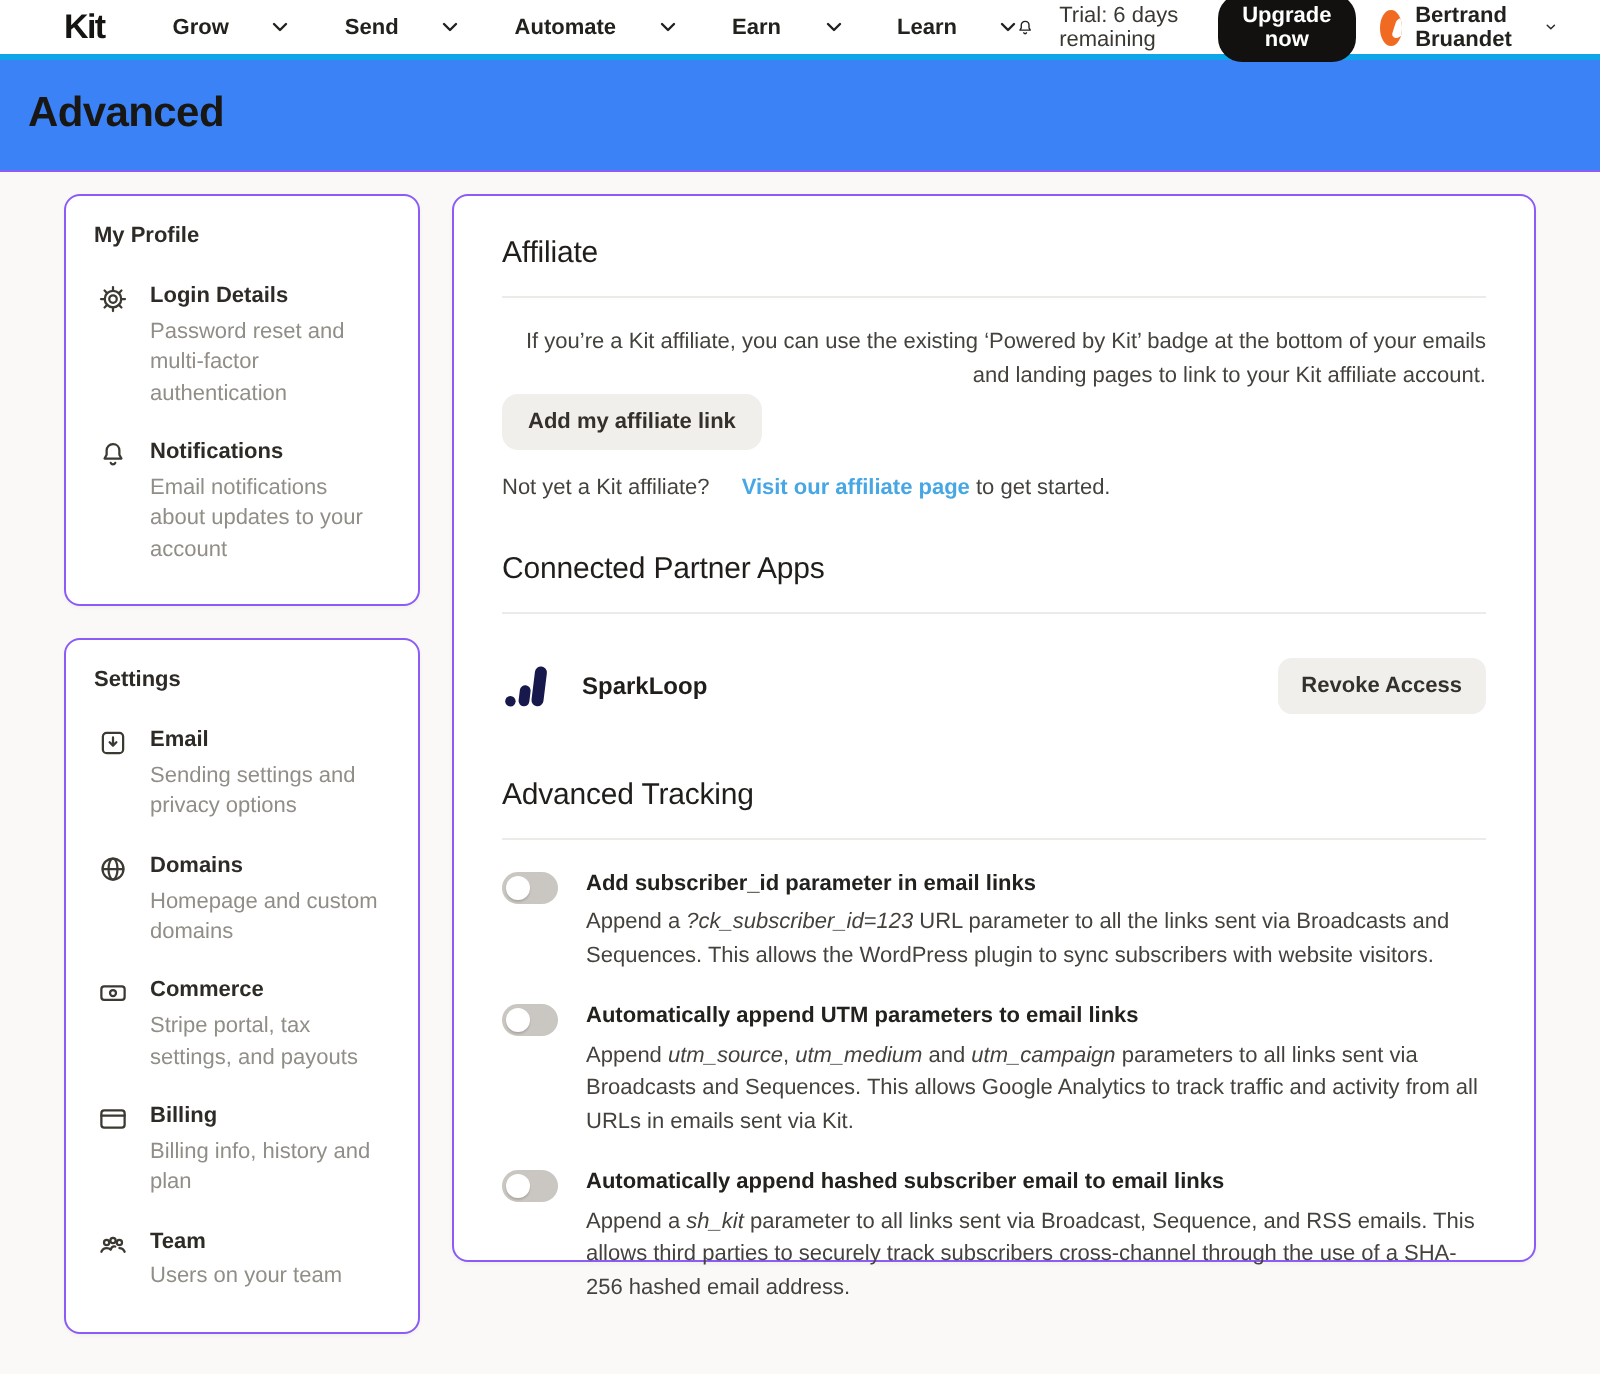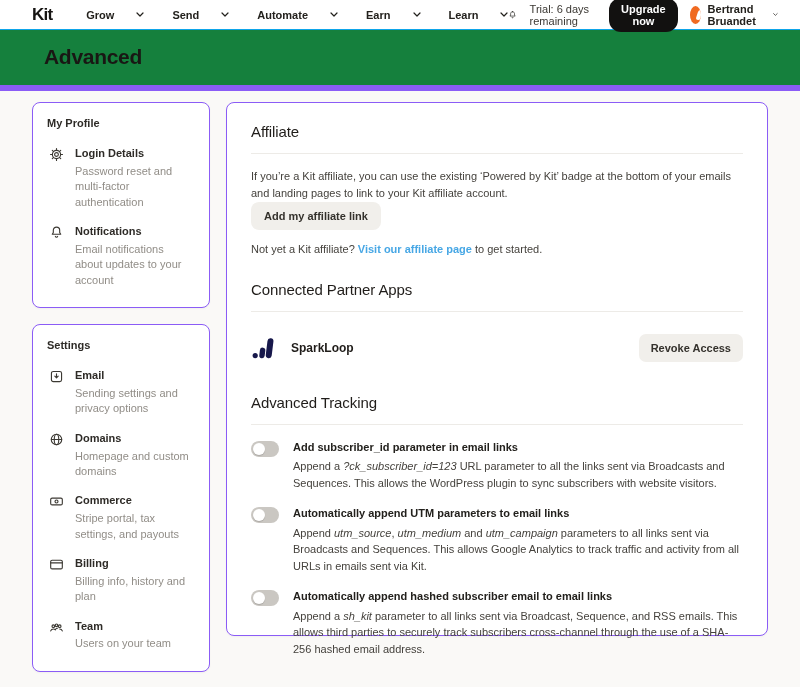--- a/index.html
+++ b/index.html
@@ -10,21 +10,21 @@
     color: #2b2925;
     width: 800px;
     height: 687px;
     overflow: hidden;
     font-size: 11px;
   }
   
   .topbar {
     height: 30px;
     background: #ffffff;
-    border-bottom: 1px solid #0ea5e9;
+    border-bottom: 3px solid #0ea5e9;
     display: flex;
     align-items: center;
     padding: 0 22px 0 32px;
   }
   .logo {
     font-weight: 900;
     font-size: 17px;
     letter-spacing: -0.8px;
     color: #161412;
     margin-right: 34px;
@@ -52,23 +52,23 @@
     background: #f06a21; position: relative; overflow: hidden;
   }
   .avatar::after {
     content: ""; position: absolute; left: 7px; top: 4px;
     width: 4.5px; height: 10px; background: #ffffff;
     border-radius: 2.5px; transform: skewX(-14deg) rotate(4deg);
   }
   .account-name { font-size: 11px; font-weight: 700; color: #23211d; }
   
   .page-head {
-    background: #15803d;
-    padding: 15px 44px 16px;
-    border-bottom: 6px solid #8b5cf6;
+    background: #3b82f6;
+    padding: 15px 14px 16px;
+    border-bottom: 1px solid #8b5cf6;
   }
   .page-title { font-size: 21px; font-weight: 800; color: #191714; letter-spacing: -0.3px; }
   
   .content {
     display: flex; gap: 16px;
     padding: 11px 32px 0 32px;
   }
   .sidebar { width: 178px; display: flex; flex-direction: column; gap: 16px; flex: none; }
   .card {
     background: #ffffff;
@@ -83,30 +83,30 @@
     border-radius: 7px; cursor: pointer; align-items: flex-start;
   }
   .side-icon { width: 15px; height: 15px; flex: none; color: #3c3933; margin-top: 1px; }
   .side-icon svg { width: 15px; height: 15px; display: block; }
   .side-title { font-size: 11px; font-weight: 700; color: #2e2b27; line-height: 1.35; }
   .side-desc { font-size: 11px; color: #918d87; line-height: 1.4; margin-top: 3px; }
   
   .main-card { flex: 1; padding: 20px 24px 22px; margin-bottom: 0; height: 534px; }
   .section-h { font-size: 15px; font-weight: 400; color: #201d1a; letter-spacing: -0.1px; }
   .divider { border: none; border-top: 1px solid #edebe7; margin: 13px 0 0; }
-  .para { font-size: 11px; color: #45423d; line-height: 1.55; margin-top: 14px; }
+  .para { font-size: 11px; color: #45423d; line-height: 1.55; margin-top: 14px; text-align: right; }
   .btn {
     font-family: inherit; border: none; cursor: pointer;
     background: #f1efeb; color: #34312c;
     font-size: 11px; font-weight: 700;
     border-radius: 8px; padding: 8px 13px;
   }
   .affiliate-btn { }
   .note { font-size: 11px; color: #45423d; margin-top: 13px; }
-  .link { color: #47a7e5; font-weight: 700; text-decoration: none; cursor: pointer; }
+  .link { color: #47a7e5; font-weight: 700; text-decoration: none; cursor: pointer; margin-left: 13px; }
   .section-gap { margin-top: 26px; }
   .app-row { display: flex; align-items: center; margin-top: 20px; padding: 2px 0 6px; }
   .app-logo { width: 26px; height: 26px; margin-right: 14px; }
   .app-name { font-size: 12px; font-weight: 700; color: #201d1a; }
   .revoke-btn { margin-left: auto; border-radius: 7px; padding: 8px 12px; }
   
   .toggle-row { display: flex; gap: 14px; margin-top: 15px; align-items: flex-start; }
   .toggle {
     width: 28px; height: 16px; border-radius: 9px;
     background: #cac7c2; position: relative; flex: none;

